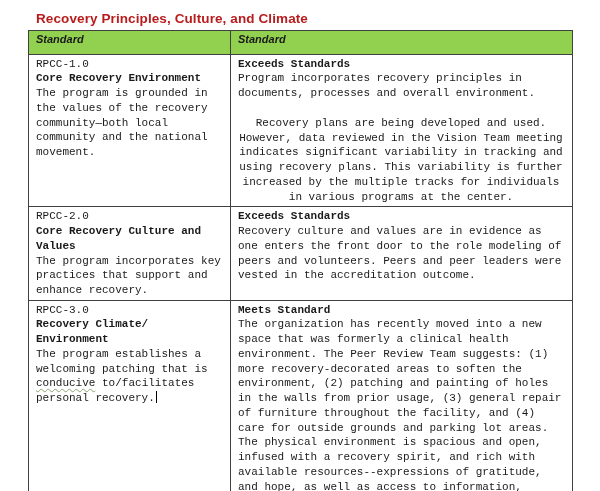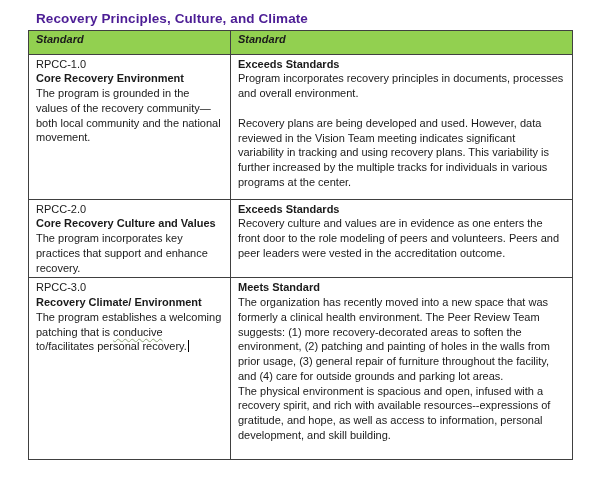--- a/index.html
+++ b/index.html
@@ -8,21 +8,21 @@
     background: #ffffff;
   }
   body {
     width: 600px;
     height: 491px;
     overflow: hidden;
     font-family: "Liberation Sans", sans-serif;
     color: #1a1a1a;
   }
   .doc-title {
-    color: #4c1d95;
+    color: #b91c1c;
     font-weight: bold;
     font-size: 13.5px;
     margin: 11px 0 4px 36px;
     letter-spacing: 0.1px;
   }
   table.findings {
     border-collapse: collapse;
     table-layout: fixed;
     margin-left: 28px;
     width: 544px;
@@ -46,22 +46,22 @@
     padding-top: 1px;
     padding-bottom: 7px;
   }
   tr.r1 { height: 145px; }
   tr.r2 { height: 77px; }
   tr.r3 { height: 182px; padding-left: 7px; }
   .col-standard { width: 202px; }
   .col-finding  { width: 342px; }
   .finding-cell { padding-top: 15px; margin-top: 48px; }
   .cell-heading { font-weight: bold; }
-  .para { margin: 0; }
-  .para-gap { margin-top: 15px; }
+  .para { margin: 0; font-family: Liberation Mono, monospace; }
+  .para-gap { margin-top: 15px; text-align: center; }
   .misspelled {
     text-decoration-line: underline;
     text-decoration-style: wavy;
     text-decoration-color: #8fa573;
     text-decoration-thickness: 1px;
     text-underline-offset: 2px;
     text-align: center;
   }
   .text-cursor {
     display: inline-block;

